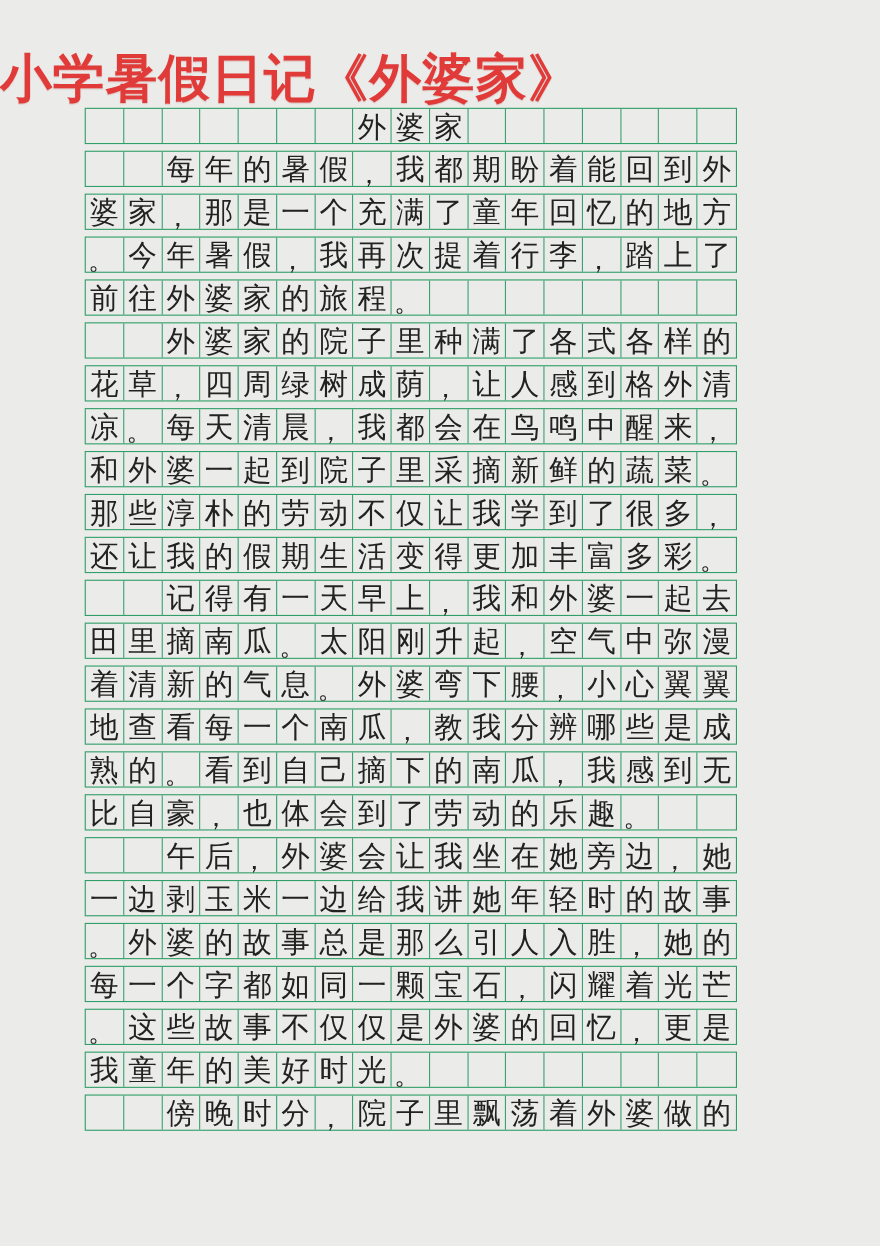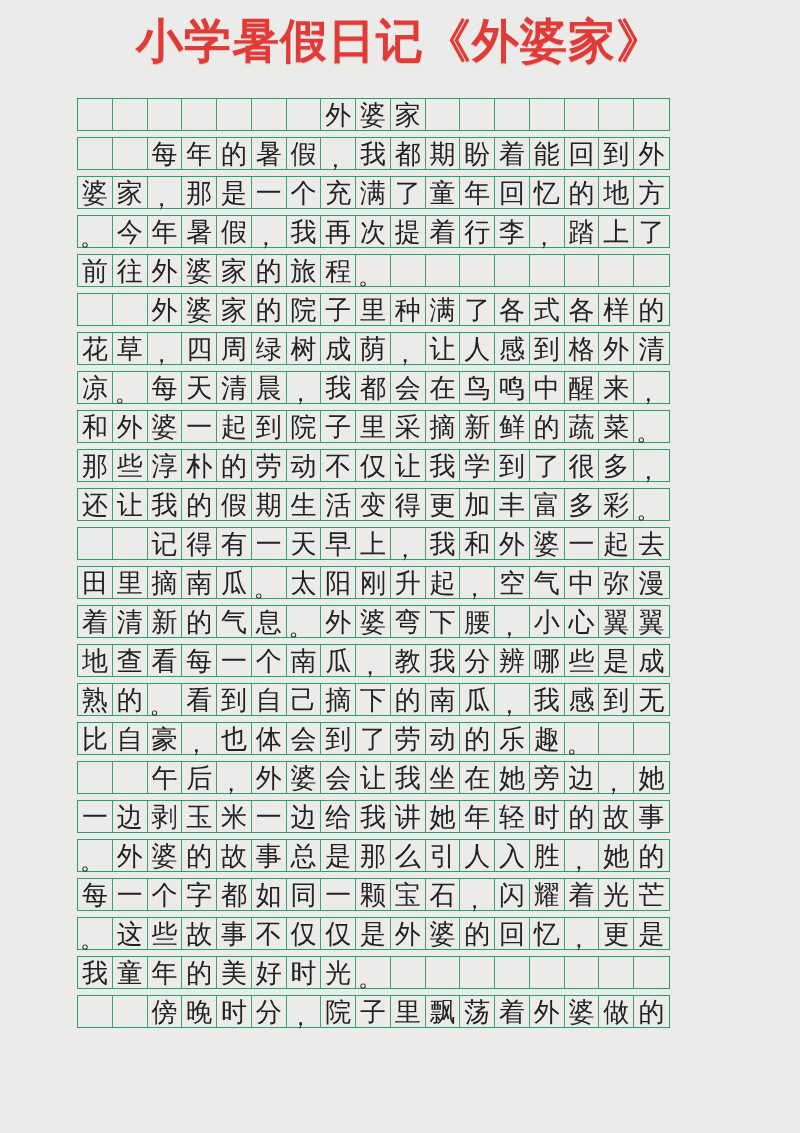--- a/index.html
+++ b/index.html
@@ -14,24 +14,24 @@
     overflow: hidden;
   }
   .page {
     position: relative;
     width: 800px;
     height: 1133px;
     background: #ebebe9;
   }
   .title {
     position: absolute;
-    top: 10px;
+    top: 40px;
     left: 0;
     width: 100%;
-    text-align: center;
+    text-align: left;
     font-size: 47px;
     font-weight: 900;
     color: #e03b38;
     letter-spacing: 1px;
     white-space: nowrap;
     text-shadow: 0 1px 1px rgba(180,60,55,0.25);
   }
   .grid {
     position: absolute;
     left: 77px;

